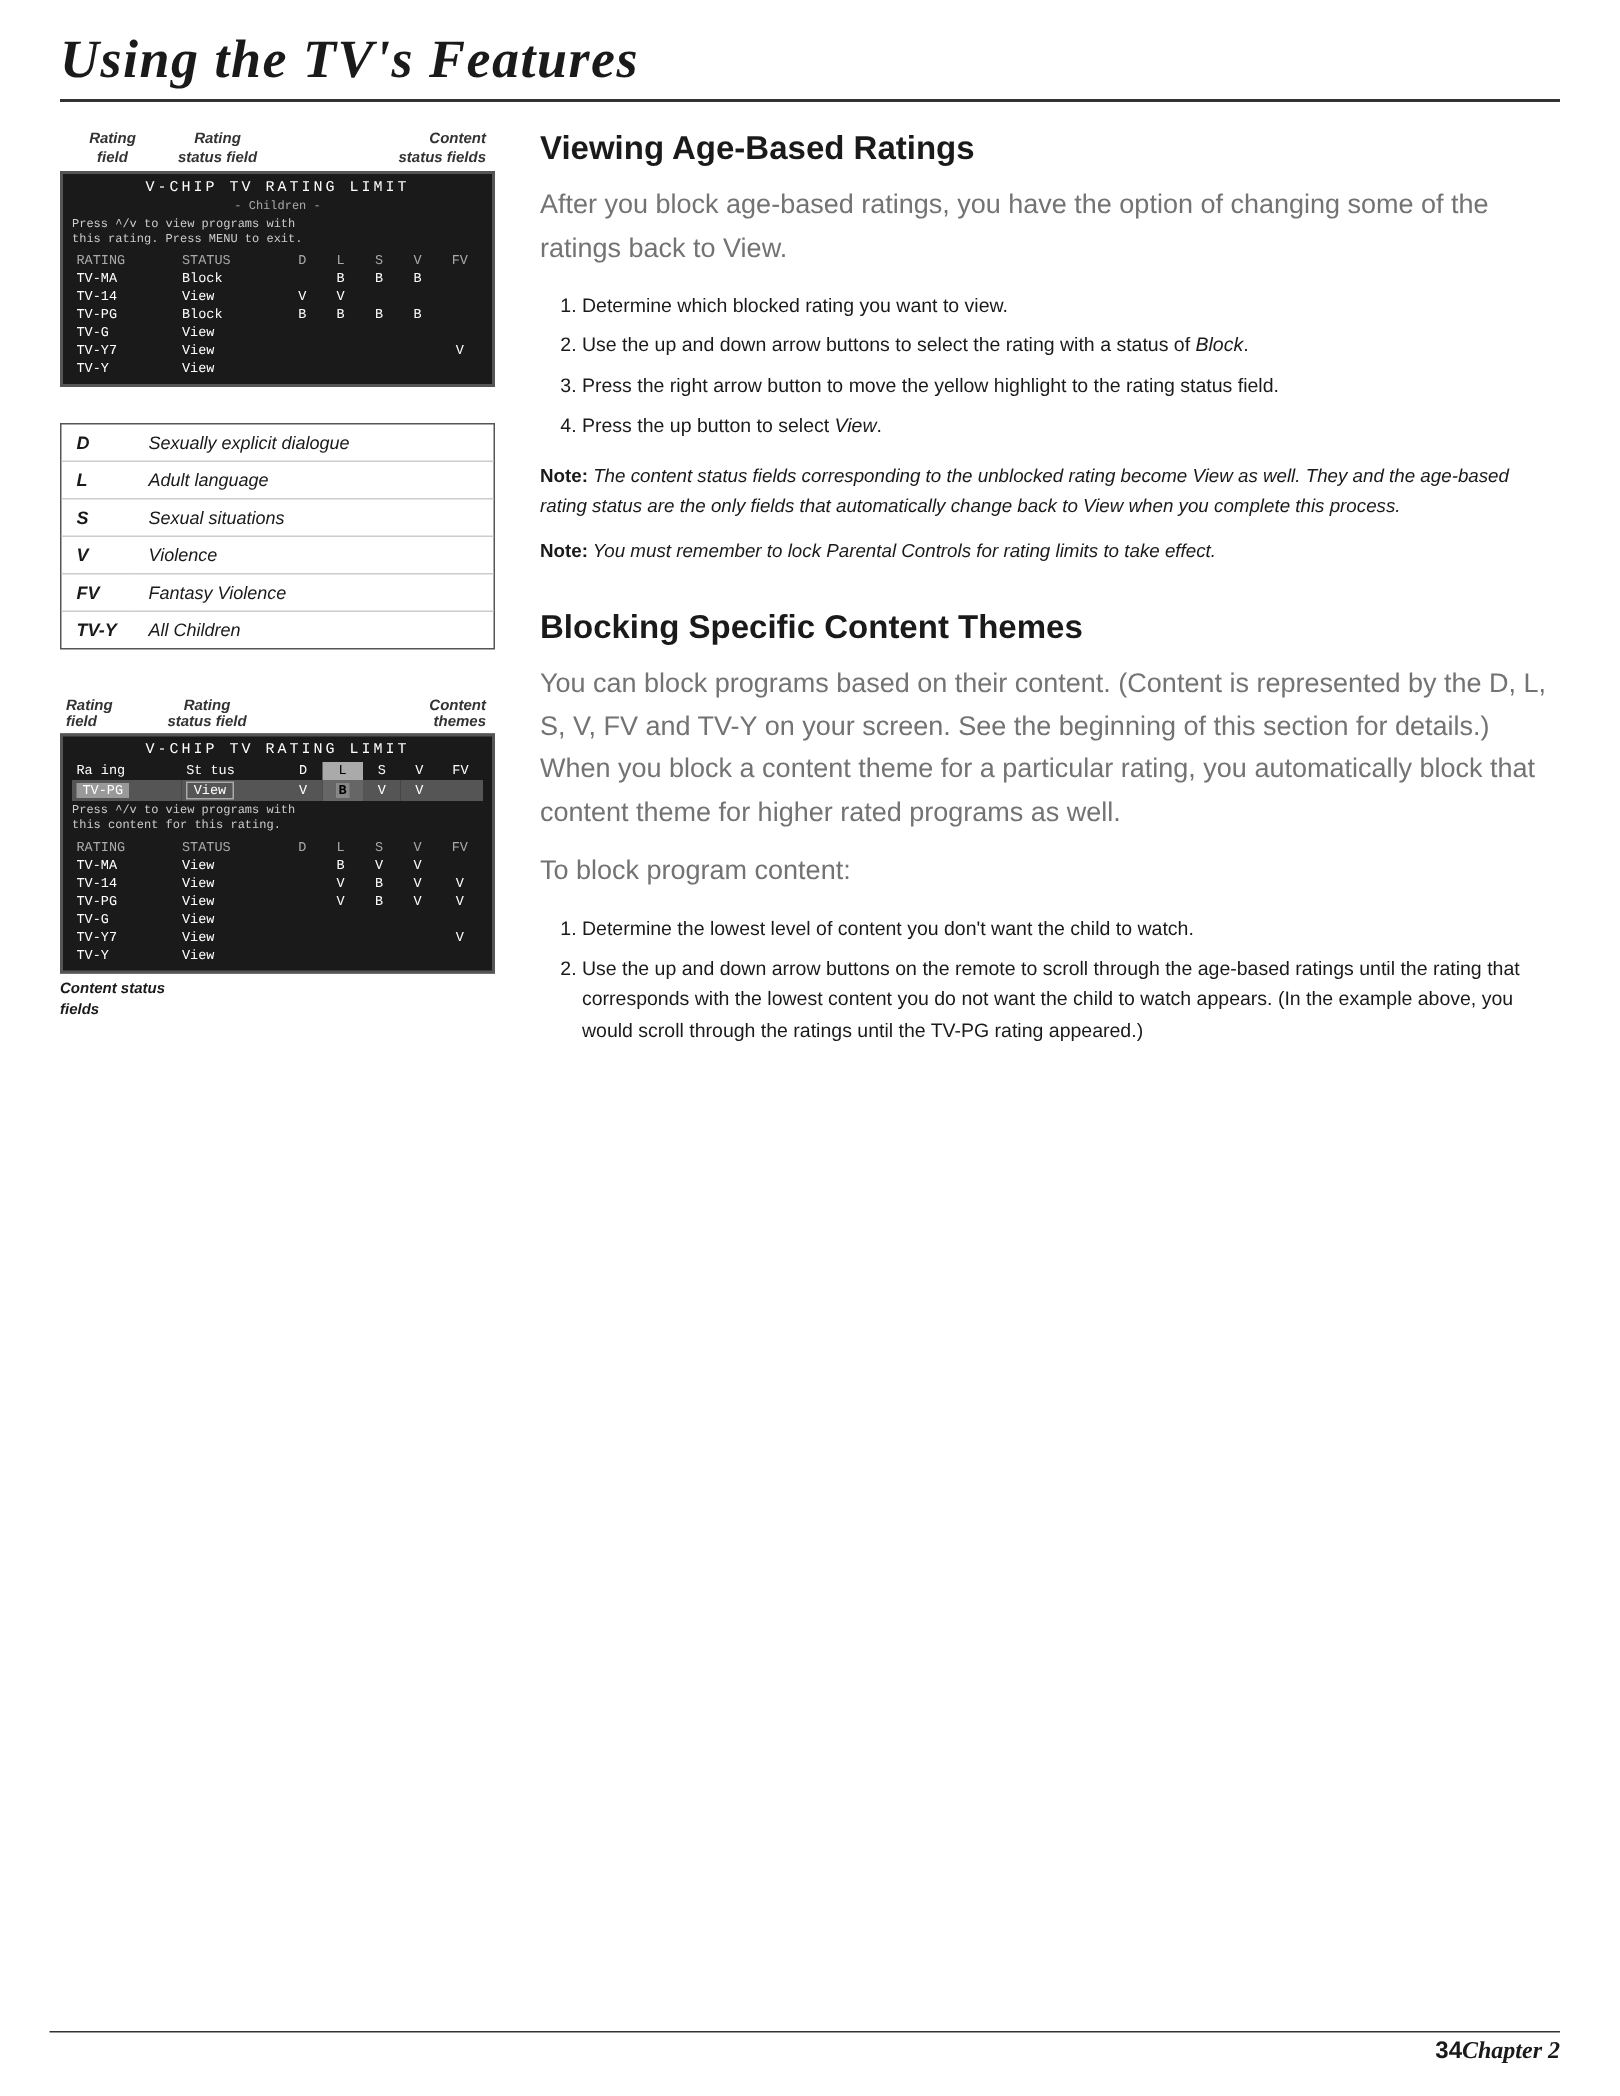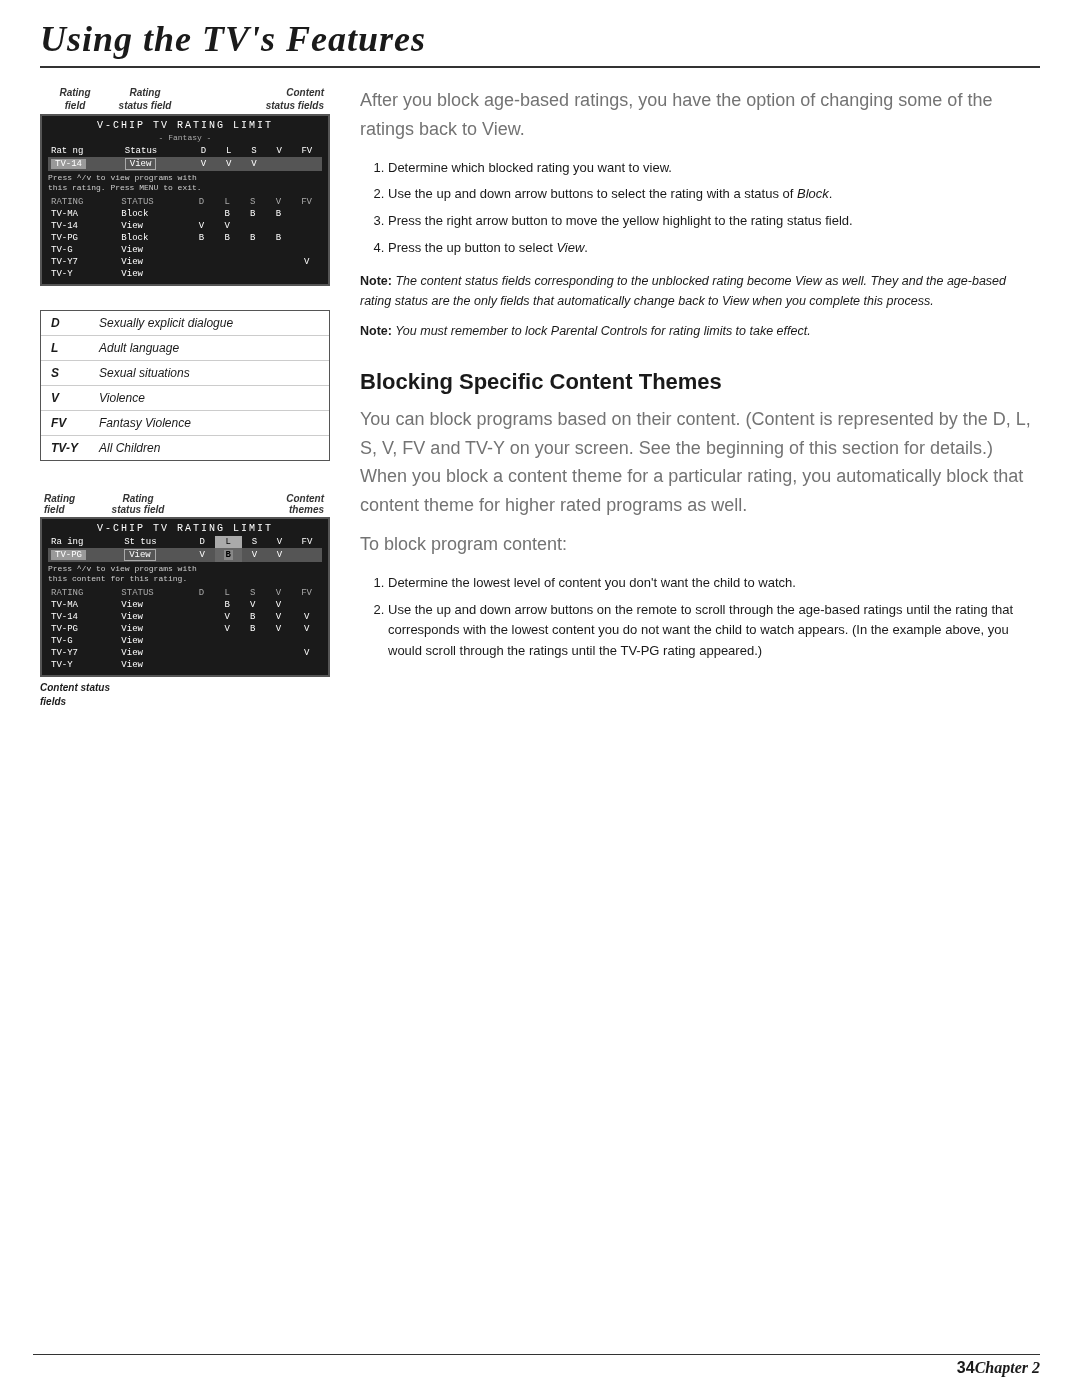--- a/index.html
+++ b/index.html
@@ -275,43 +275,21 @@
             <span style="font-style:italic; font-size:10px; font-weight:bold;">status field</span>
           </div>
           <div class="tv-label-item content-status" style="flex:1; text-align:right; padding-right:6px;">
             <span style="font-style:italic; font-size:10px; font-weight:bold;">Content</span><br>
             <span style="font-style:italic; font-size:10px; font-weight:bold;">status fields</span>
           </div>
         </div>
 
         <div class="tv-screen">
           <div class="screen-title">V-CHIP TV RATING LIMIT</div>
-          <div class="screen-subtitle">- Fantasy -</div>
-          <table>
-            <tbody>
-                <tr>
-              <td style="width:38px;">Rat ng</td>
-              <td style="width:38px;">Status</td>
-              <td style="width:14px; text-align:center;">D</td>
-              <td style="width:14px; text-align:center;">L</td>
-              <td style="width:14px; text-align:center;">S</td>
-              <td style="width:14px; text-align:center;">V</td>
-              <td style="width:14px; text-align:center;">FV</td>
-            </tr>
-            <tr class="highlight-row">
-              <td><span class="highlight-box">TV-14</span></td>
-              <td><span class="view-btn">View</span></td>
-              <td style="text-align:center;">V</td>
-              <td style="text-align:center;">V</td>
-              <td style="text-align:center;">V</td>
-              <td></td>
-              <td></td>
-            </tr>
-          </tbody>
-            </table>
+          <div class="screen-subtitle">- Children -</div>
           <div class="note-text">Press ^/v to view programs with<br>this rating. Press MENU to exit.</div>
           <table>
             <tbody>
                 <tr>
               <td style="width:38px; color:#aaa;">RATING</td>
               <td style="width:38px; color:#aaa;">STATUS</td>
               <td style="width:14px; text-align:center; color:#aaa;">D</td>
               <td style="width:14px; text-align:center; color:#aaa;">L</td>
               <td style="width:14px; text-align:center; color:#aaa;">S</td>
               <td style="width:14px; text-align:center; color:#aaa;">V</td>
@@ -518,20 +496,21 @@
         </div>
         <div class="content-status-label">
           <strong>Content status</strong><br><strong>fields</strong>
         </div>
       </div>
 
     </div>
 
     <div class="right-col">
 
+      <h2 class="section-title">Viewing Age-Based Ratings</h2>
       <div class="section-body">
         <p>After you block age-based ratings, you have the option of changing some of the ratings back to View.</p>
       </div>
       <ol class="ordered-list">
         <li>Determine which blocked rating you want to view.</li>
         <li>Use the up and down arrow buttons to select the rating with a status of <em>Block</em>.</li>
         <li>Press the right arrow button to move the yellow highlight to the rating status field.</li>
         <li>Press the up button to select <em>View</em>.</li>
       </ol>
       <div class="note-block">

